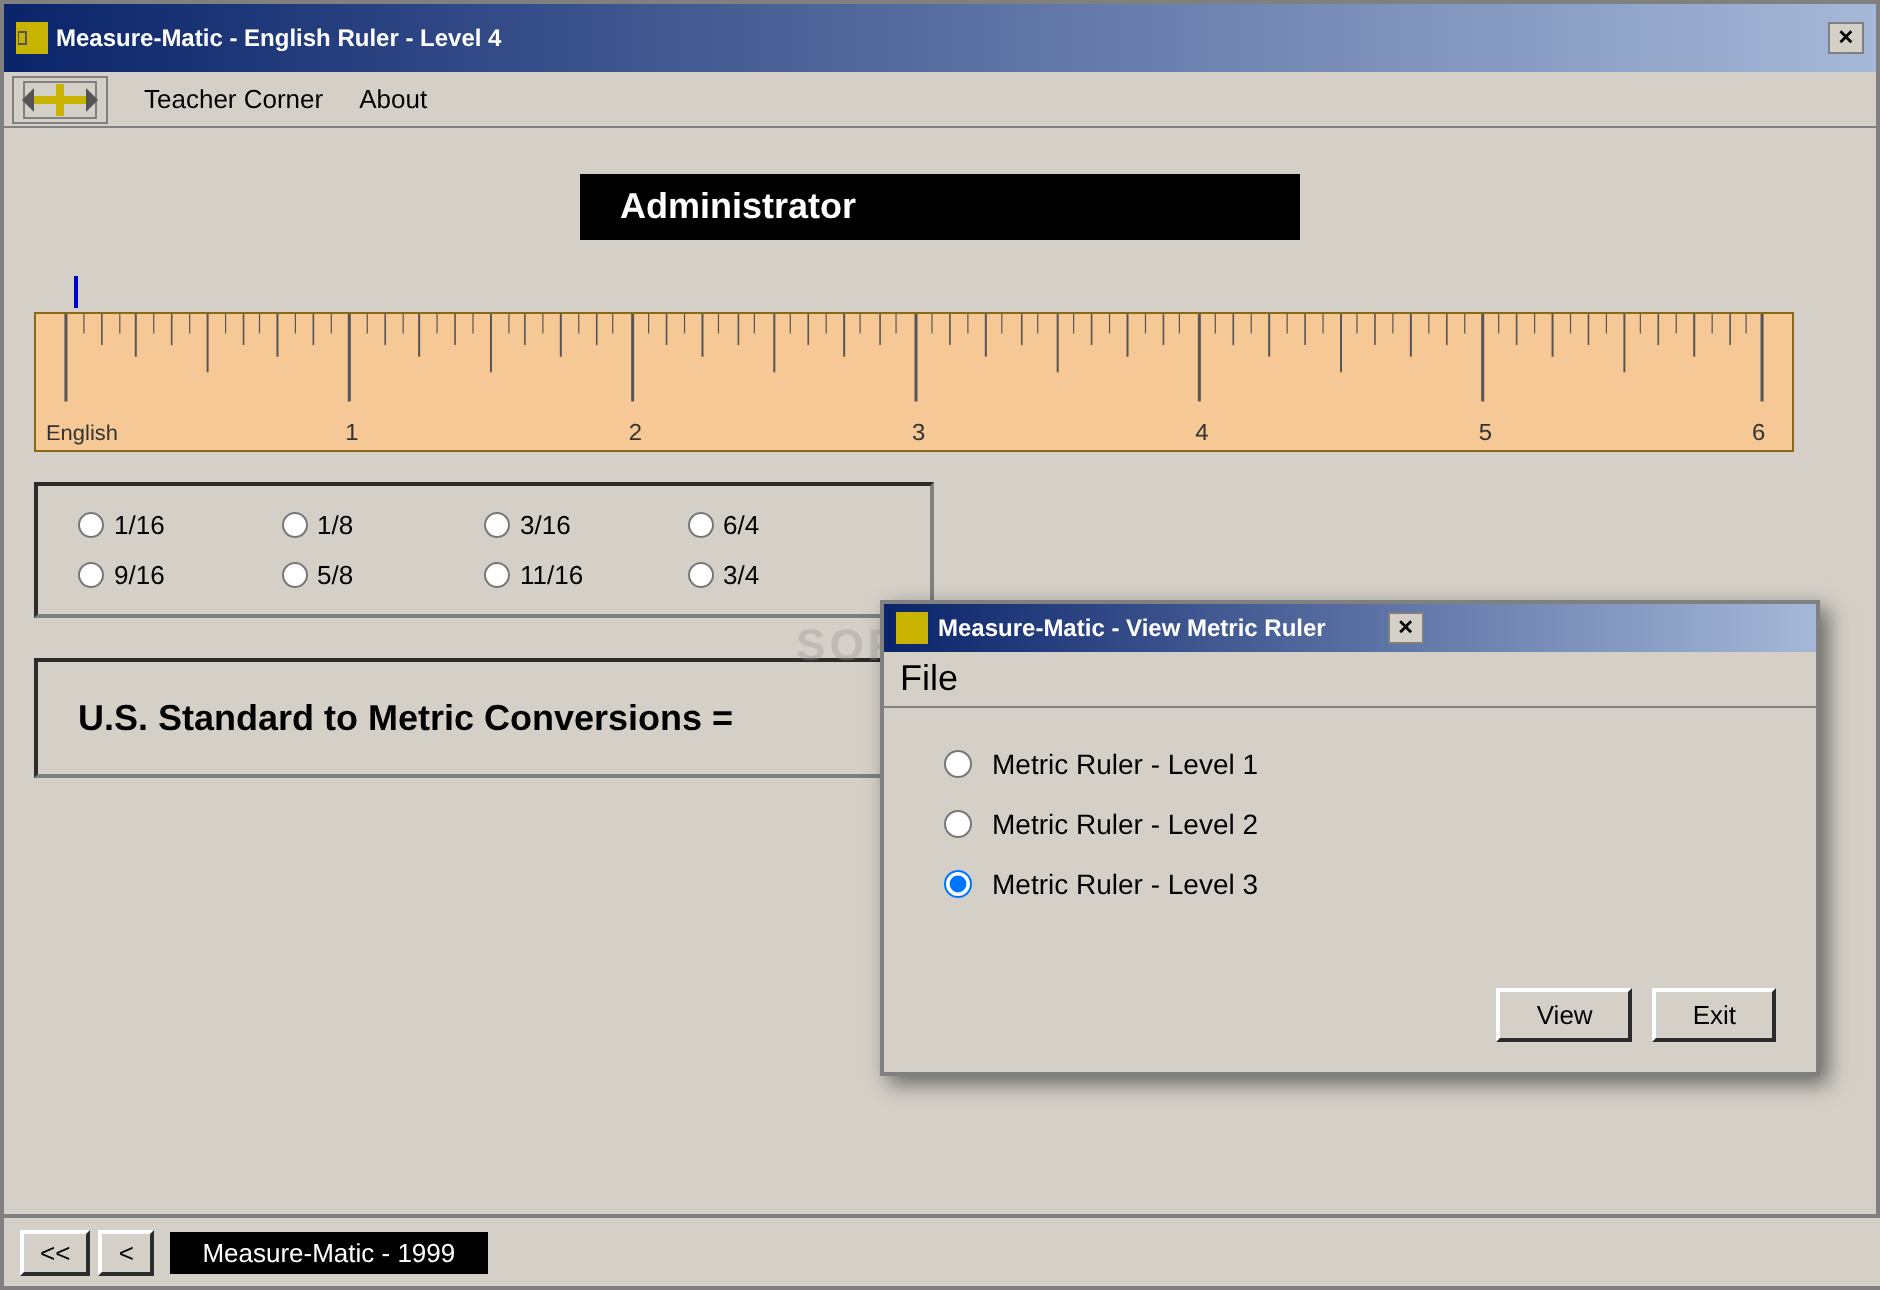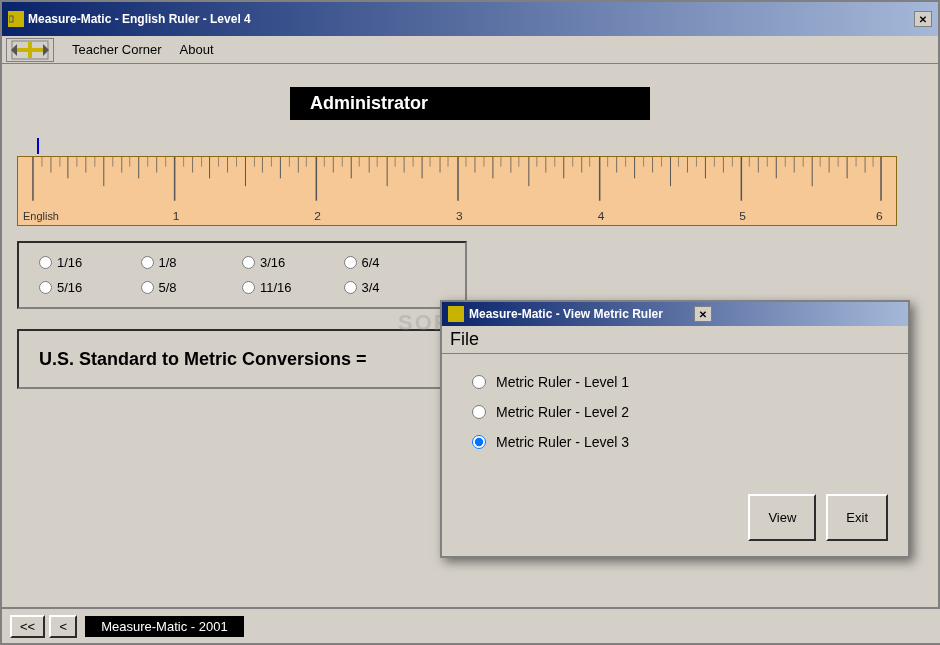--- a/index.html
+++ b/index.html
@@ -324,21 +324,21 @@
       justify-content: flex-end;
       gap: 10px;
       padding: 10px 20px 15px;
     }
 
     .dialog-btn {
       background: #d4d0c8;
       border: 2px outset #fff;
       border-right-color: #808080;
       border-bottom-color: #808080;
-      padding: 14px 18px;
+      padding: 4px 18px;
       font-size: 13px;
       cursor: pointer;
       min-width: 60px;
     }
 
     
     .ruler svg {
       width: 100%;
       height: 100%;
     }
@@ -515,21 +515,21 @@
           <div class="radio-item">
             <input type="radio" name="fraction" style="">
             <span>3/16</span>
           </div>
           <div class="radio-item">
             <input type="radio" name="fraction" style="">
             <span>6/4</span>
           </div>
           <div class="radio-item">
             <input type="radio" name="fraction" style="">
-            <span>5/16</span>
+            <span>9/16</span>
           </div>
           <div class="radio-item">
             <input type="radio" name="fraction" style="">
             <span>5/8</span>
           </div>
           <div class="radio-item">
             <input type="radio" name="fraction" style="">
             <span>11/16</span>
           </div>
           <div class="radio-item">
@@ -544,21 +544,21 @@
       <span class="conversion-text">U.S. Standard to Metric Conversions =</span>
     </div>
 
   </div>
 
   <div class="watermark">SOFTPEDIA</div>
 
   <div class="bottom-bar">
     <button class="nav-btn">&lt;&lt;</button>
     <button class="nav-btn">&lt;</button>
-    <div class="copyright-box">Measure-Matic - 2001</div>
+    <div class="copyright-box">Measure-Matic - 1999</div>
   </div>
 
 </div>
 
 <div class="dialog-window">
 
   <div class="dialog-title-bar">
     <div class="dialog-title-left">
       <div class="dialog-title-icon">
         <svg width="14" height="14" viewBox="0 0 14 14">

